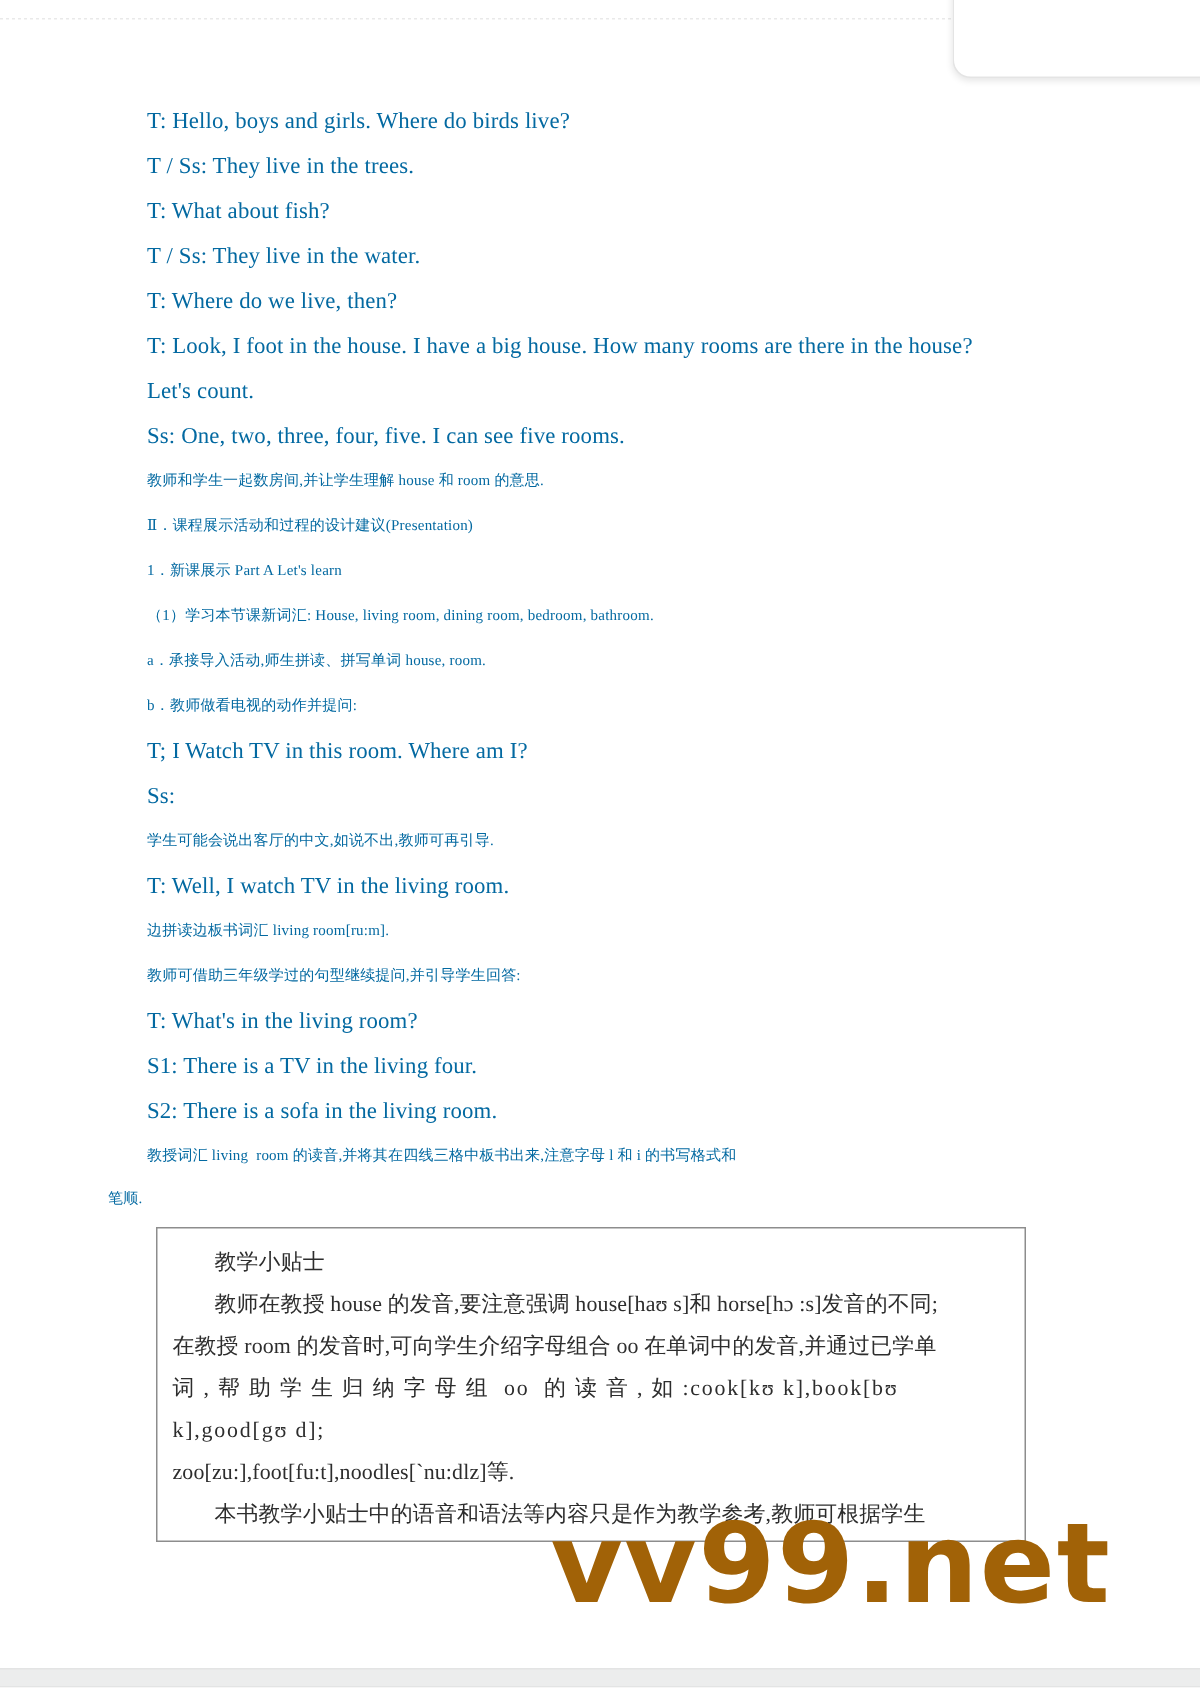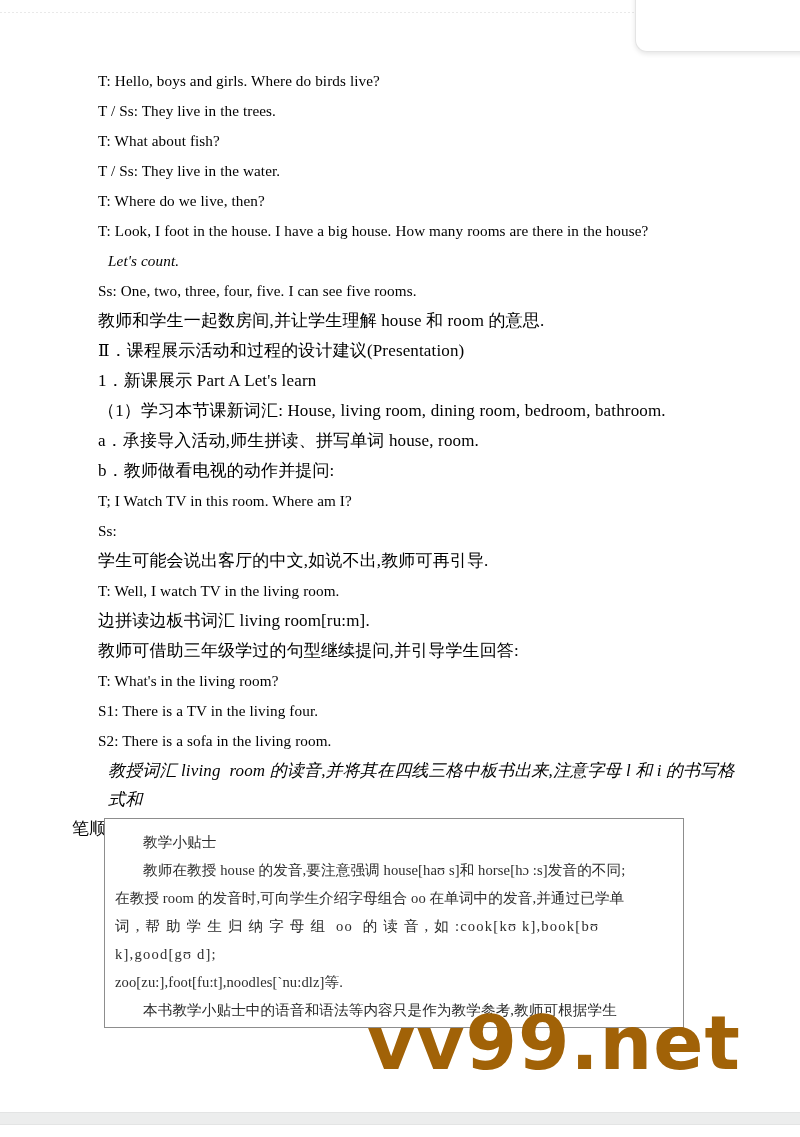--- a/index.html
+++ b/index.html
@@ -80,29 +80,28 @@
     position: absolute;
     left: 98px;
     top: 66px;
     width: 640px;
   }
   .line {
     font-size: 15.2px;
     line-height: 30px;
     white-space: pre-wrap;
     letter-spacing: 0.1px;
-    color: #000000;
+    color: #0369a1;
   }
   .line.cn {
-    font-size: 17px;
+    font-size: 10px;
     letter-spacing: 0.15px;
   }
   .line.wrap-cont {
-    margin-left: 10px;
-    font-style: italic;
+    margin-left: 0;
   }
   .line.hang {
     margin-left: -26px;
   }
   .line.tight {
     line-height: 29px;
   }
 
   
   #tips-box {

